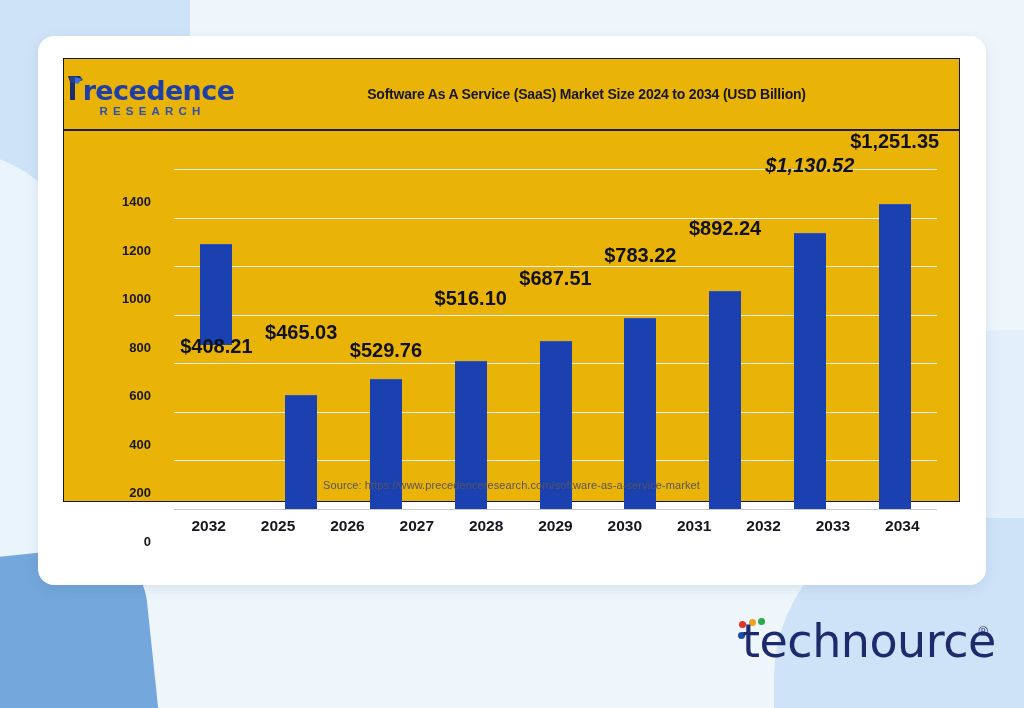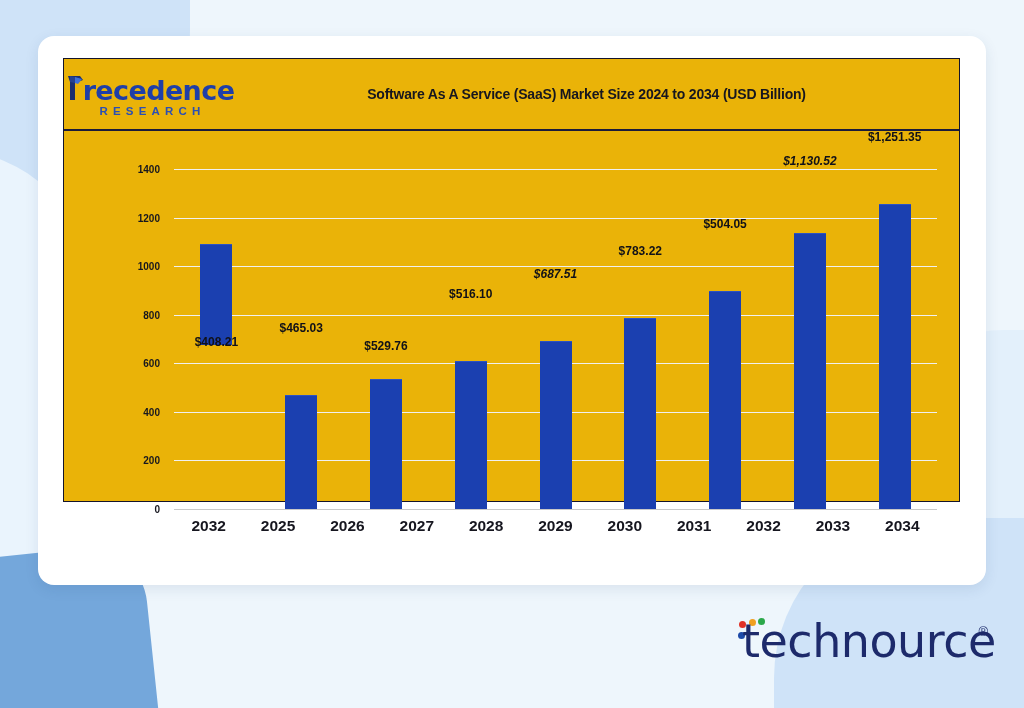--- a/index.html
+++ b/index.html
@@ -142,29 +142,30 @@
     position: relative;
     height: 429px;
   }
   #plot {
     position: absolute;
     left: 0; top: 0; right: 0; bottom: 0;
   }
 
   .y-label {
     position: absolute;
-    right: 0;
+    right: 9px;
     transform: translateY(-50%);
-    font-size: 10px;
+    font-size: 13px;
     font-weight: 700;
     color: #17171f;
     width: 100%;
     text-align: right;
     padding-right: 6px;
     box-sizing: border-box;
+    margin-top: 32px;
   }
   .y-axis-col {
     position: absolute;
     left: 40px; top: 0;
     width: 62px; height: 100%;
   }
 
   .gridline {
     position: absolute;
     left: 110px; right: 22px;
@@ -187,21 +188,21 @@
     position: relative;
     display: flex;
     flex-direction: column;
     justify-content: flex-end;
     align-items: center;
   }
   .bar-value {
     position: absolute;
     left: 50%;
     transform: translateX(-50%);
-    font-size: 12px;
+    font-size: 20px;
     font-weight: 700;
     color: #111118;
     white-space: nowrap;
   }
   .bar-rect {
     width: 32px;
     background: #1b40b0;
     border-top: 1px solid #2b52c4;
   }
 
@@ -330,30 +331,30 @@
               <div class="bar-rect" title="2026: $465.03" style="height: 112.936px; background: rgb(27, 64, 176);"></div>
             </div>
             <div class="bar-slot" style="padding-bottom: 51px;">
               <div class="bar-value" style="top: 225.344px; margin-top: 34px;">$529.76</div>
               <div class="bar-rect" title="2027: $529.76" style="height: 128.656px; background: rgb(27, 64, 176);"></div>
             </div>
             <div class="bar-slot" style="padding-bottom: 51px;">
               <div class="bar-value" style="top: 207.433px;">$516.10</div>
               <div class="bar-rect" title="2028: $603.51" style="height: 146.567px; background: rgb(27, 64, 176);"></div>
             </div>
-            <div class="bar-slot" style="padding-bottom: 51px; font-style: italic;">
+            <div class="bar-slot" style="padding-bottom: 51px;">
               <div class="bar-value" style="top: 187.033px;">$687.51</div>
               <div class="bar-rect" title="2029: $687.51" style="height: 166.967px; background: rgb(27, 64, 176);"></div>
             </div>
             <div class="bar-slot" style="padding-bottom: 51px;">
               <div class="bar-value" style="top: 163.789px;">$783.22</div>
               <div class="bar-rect" title="2030: $783.22" style="height: 190.211px; background: rgb(27, 64, 176);"></div>
             </div>
             <div class="bar-slot" style="padding-bottom: 51px;">
-              <div class="bar-value" style="top: 137.313px;">$504.05</div>
+              <div class="bar-value" style="top: 137.313px;">$892.24</div>
               <div class="bar-rect" title="2031: $892.24" style="height: 216.687px; background: rgb(27, 64, 176);"></div>
             </div>
             <div class="bar-slot" style="padding-bottom: 51px;">
               <div class="bar-value" style="top: 74px; font-style: italic;">$1,130.52</div>
               <div class="bar-rect" title="2033: $1,130.52" style="height: 274.555px; background: rgb(27, 64, 176);"></div>
             </div>
             <div class="bar-slot" style="padding-bottom: 51px;">
               <div class="bar-value" style="top: 50.1007px;">$1,251.35</div>
               <div class="bar-rect" title="2034: $1,251.35" style="height: 303.899px; background: rgb(27, 64, 176);"></div>
             </div>
@@ -367,20 +368,21 @@
             <div class="x-label">2029</div>
             <div class="x-label">2030</div>
             <div class="x-label">2031</div>
             <div class="x-label">2032</div>
             <div class="x-label">2033</div>
             <div class="x-label">2034</div>
           </div>
       </div>
     </div>
 
+    <div id="source-line">Source: https://www.precedenceresearch.com/software-as-a-service-market</div>
   </div>
 </div>
 
 <div id="logo-technource">
   <div class="tn-dots">
     <span class="tn-dot d1"></span>
     <span class="tn-dot d2"></span>
     <span class="tn-dot d3"></span>
     <span class="tn-dot d4"></span>
   </div>

